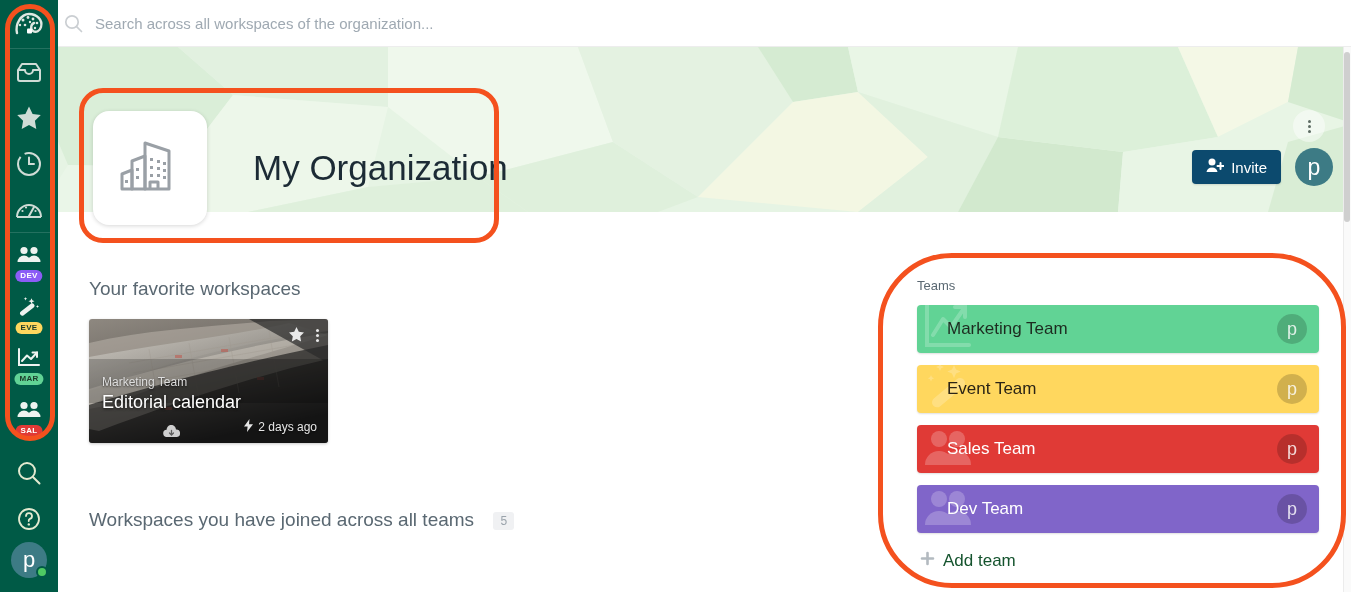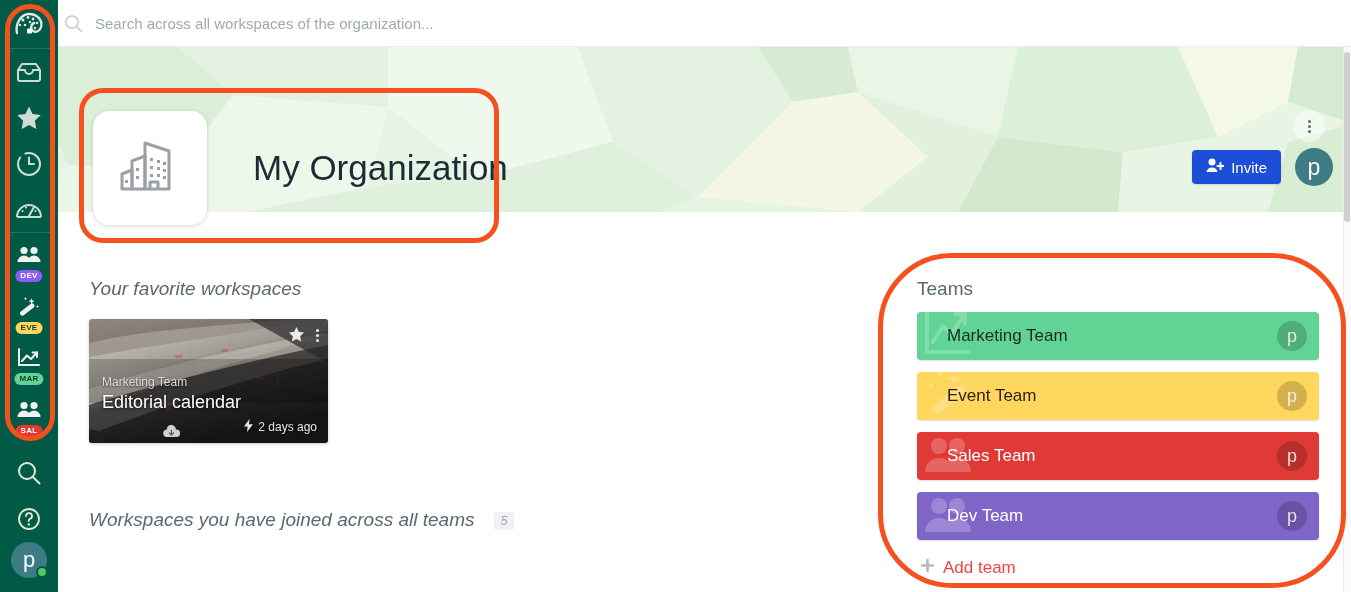--- a/index.html
+++ b/index.html
@@ -92,35 +92,35 @@
     margin-left:46px; font-size:35px; color:#1c2b35; font-weight:400;
     white-space:nowrap;
   }
 
   
   #banner-actions {
     position:absolute; right:18px; top:148px;
     display:flex; align-items:center; gap:14px; z-index:12;
   }
   #invite-btn {
-    background:#1d4ed8; color:#fff; border:none; border-radius:4px;
+    background:#0c4a6e; color:#fff; border:none; border-radius:4px;
     height:34px; padding:0 14px; display:flex; align-items:center; gap:7px;
     font-size:15px; cursor:pointer; font-family:"Liberation Sans", sans-serif;
     box-shadow:0 1px 2px rgba(0,0,0,.12);
   }
   #banner-avatar {
     width:38px; height:38px; border-radius:50%;
     background:#3d7b85; color:#fff;
     display:flex; align-items:center; justify-content:center;
     font-size:23px; line-height:1; cursor:pointer;
   }
 
   
   #content-left { position:absolute; left:89px; top:212px; width:760px; }
-  .sec-title { font-size:19px; color:#5a6872; font-weight:400; margin-top:66px;font-style:italic; }
+  .sec-title { font-size:19px; color:#5a6872; font-weight:400; margin-top:66px; }
   .sec-title .count {
     display:inline-block; background:#f0f1f3; color:#9aa3ab;
     font-size:12px; border-radius:3px; padding:2px 7px; margin-left:14px;
     vertical-align:middle;
   }
 
   #ws-card {
     position:relative; width:239px; height:124px; margin-top:19px;
     border-radius:3px; overflow:hidden; cursor:pointer;
     box-shadow:0 1px 3px rgba(0,0,0,.22);
@@ -138,39 +138,39 @@
     display:flex; align-items:center; gap:9px;flex-direction:column;
   }
   #ws-card .ws-foot {
     position:absolute; right:11px; bottom:8px; z-index:3;
     font-size:12px; color:#e6e6e6; display:flex; align-items:center; gap:5px;
     text-shadow:0 1px 2px rgba(0,0,0,.6);
   }
 
   
   #teams-panel { position:absolute; left:917px; top:212px; width:402px; }
-  #teams-title { font-size:19px; color:#5a6872; margin-top:66px; }
+  #teams-title { font-size:13px; color:#5a6872; margin-top:66px; }
   .team-row {
     position:relative; height:48px; border-radius:4px; margin-top:12px;
     display:flex; align-items:center; overflow:hidden; cursor:pointer;
     box-shadow:0 1px 2px rgba(0,0,0,.13);
   }
   .team-watermark { position:absolute; left:4px; top:-6px; opacity:.22; }
   .team-name { margin-left:30px; font-size:17px; z-index:2; }
   .team-avatar {
     position:absolute; right:12px; top:50%; transform:translateY(-50%);
     width:30px; height:30px; border-radius:50%;
     background:rgba(0,0,0,.18); color:rgba(255,255,255,.82);
     display:flex; align-items:center; justify-content:center;
     font-size:18px; line-height:1; z-index:2;
   }
   #add-team {
     display:flex; align-items:center; gap:8px;
     margin-top:18px; padding-left:3px;
-    font-size:17px; color:#ef4444; cursor:pointer;
+    font-size:17px; color:#14532d; cursor:pointer;
   }
 
   
   #scrollbar-track {
     position:absolute; right:0; top:47px; width:8px; height:545px;
     background:#fafafa; border-left:1px solid #ececec; z-index:25;
   }
   #scrollbar-thumb {
     position:absolute; right:1px; top:52px; width:6px; height:170px;
     background:#cfcfcf; border-radius:3px; z-index:26;

